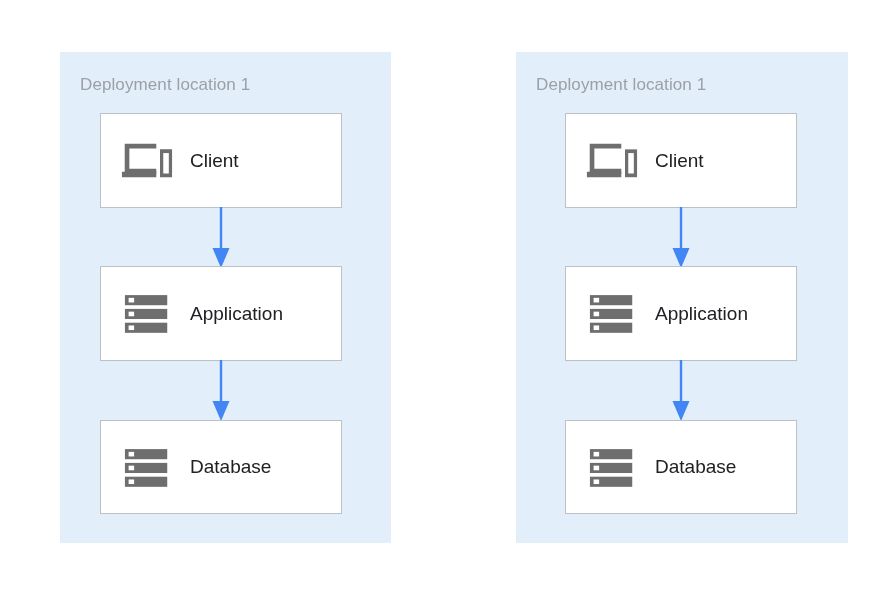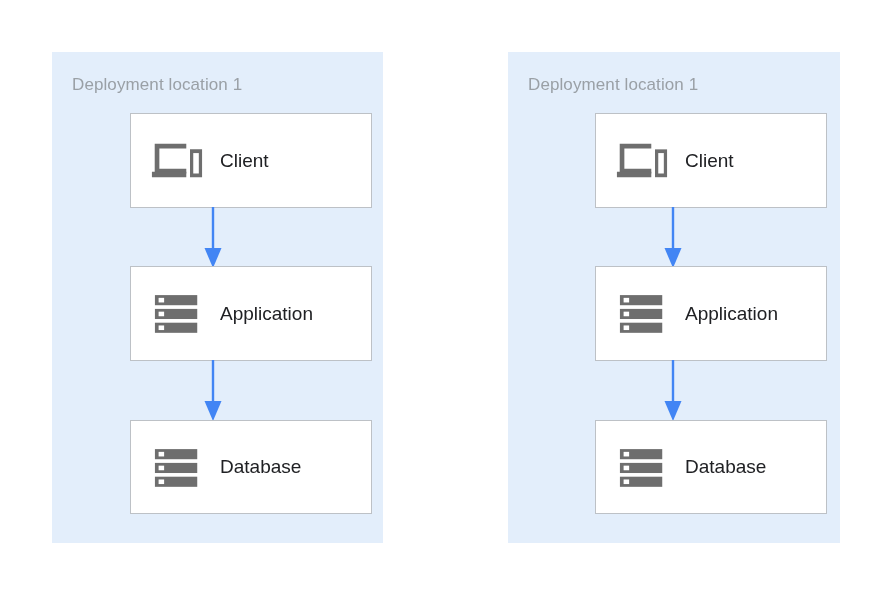--- a/index.html
+++ b/index.html
@@ -10,21 +10,21 @@
   body {
     width: 890px;
     height: 608px;
     position: relative;
     overflow: hidden;
     font-family: "Liberation Sans", sans-serif;
   }
 
   .canvas {
     position: absolute;
-    left: 0; top: 0;
+    left: 8px; top: 0;
     width: 712px;
     height: 608px;
     padding-left: 6px;
   }
 
   
   .panel {
     position: absolute;
     background: #e3eefb;
     box-sizing: border-box;
@@ -44,21 +44,20 @@
 
   
   .node {
     position: absolute;
     background: #ffffff;
     border: 1px solid #bdc1c6;
     box-sizing: border-box;
     display: flex;
     flex-direction: row;
     align-items: center;
-    margin-left: 38px;
   }
   .node-icon {
     width: 58px;
     height: 46px;
     margin-left: 17px;
     flex: 0 0 auto;
     display: flex;
     align-items: center;
     justify-content: center;
   }

